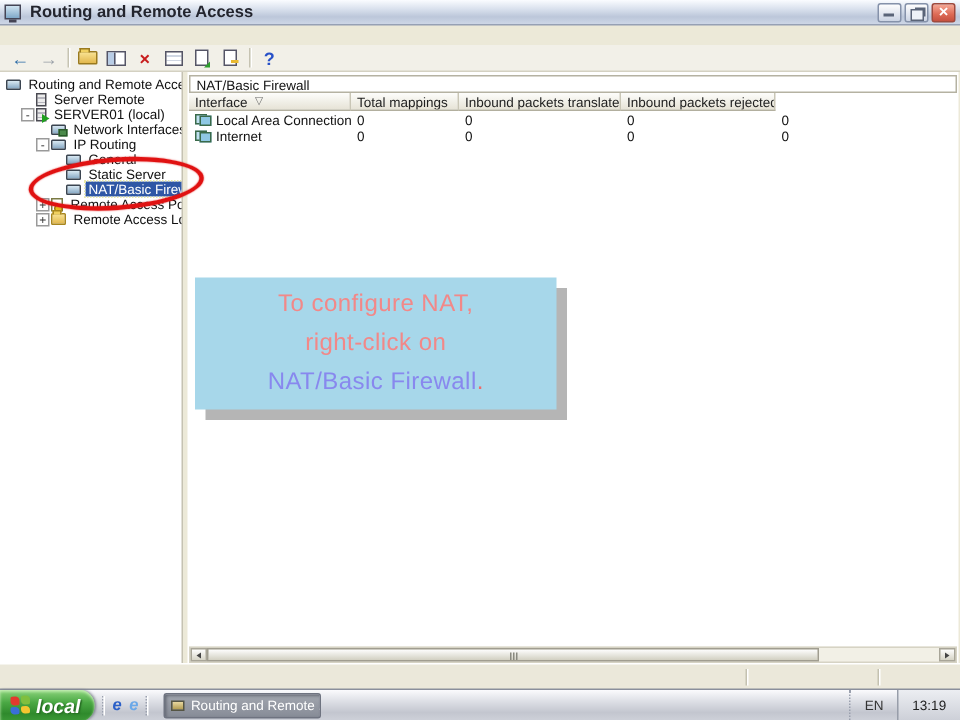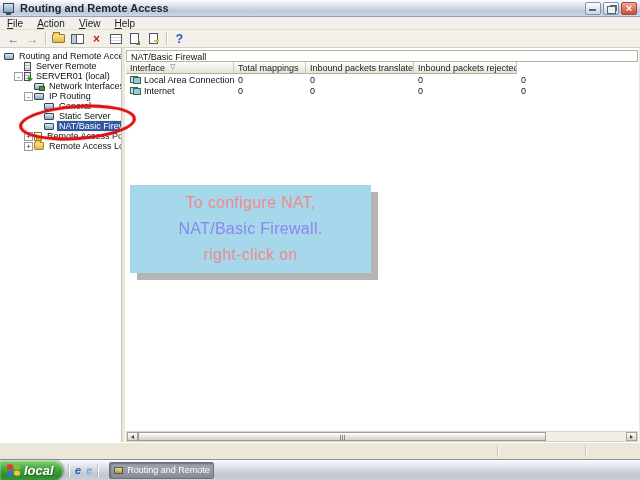--- a/index.html
+++ b/index.html
@@ -140,26 +140,20 @@
   <div class="titlebar">
     <span class="title-icon"></span>
     <span class="title-text">Routing and Remote Access</span>
     <span class="winbtns">
       <span class="winbtn minimize"></span>
       <span class="winbtn restore"></span>
       <span class="winbtn close"></span>
     </span>
   </div>
 
-  <div class="menubar">
-      <span class="menu-item"><u>F</u>ile</span>
-      <span class="menu-item"><u>A</u>ction</span>
-      <span class="menu-item"><u>V</u>iew</span>
-      <span class="menu-item"><u>H</u>elp</span>
-    </div>
 
   <div class="toolbar">
       <span class="tb-btn" style="color: rgb(46, 109, 168); font-weight: bold;">←</span>
       <span class="tb-btn" style="color: rgb(154, 160, 168); font-weight: bold;">→</span>
       <span class="tb-sep"></span>
       <span class="tb-btn">
         <span class="tbi-folder"></span>
       </span>
       <span class="tb-btn">
         <span class="tbi-window"></span>
@@ -279,22 +273,22 @@
           <span class="g-cell" style="width: 72px;">0</span>
           <span class="g-cell" style="width: 108px;">0</span>
           <span class="g-cell" style="width: 103px;">0</span>
           <span class="g-cell" style="width: 121px;">0</span>
         </div>
       </div>
   </div>
 
   <div class="note" style="background: rgb(167, 215, 234);">
       <div><span style="color: rgb(242, 136, 136);">To configure NAT,</span></div>
+      <div><span style="color: rgb(242, 136, 136);">right-click on</span></div>
       <div><span style="color: rgb(136, 136, 238);">NAT/Basic Firewall</span><span style="color: rgb(240, 106, 106);">.</span></div>
-      <div><span style="color: rgb(242, 136, 136);">right-click on</span></div>
     </div>
 
   <div class="h-scroll">
     <span class="sb-btn left">
         <span class="sb-arrow"></span>
       </span>
     <span class="sb-thumb"></span>
     <span class="sb-btn right">
         <span class="sb-arrow"></span>
       </span>
@@ -318,15 +312,19 @@
     <div class="quick-launch">
       <span class="ql-handle"></span>
       <span class="ql-icon" style="color:#2a5fc8;">e</span>
       <span class="ql-icon" style="color:#6aa8e8;">e</span>
       <span class="ql-handle"></span>
     </div>
     <div class="task-btn">
       <span class="task-ico"></span>
       <span>Routing and Remote ...</span>
     </div>
+    <div class="tray">
+      <span class="tray-lang">EN</span>
+      <span class="tray-clock">13:19</span>
+    </div>
   </div>
 
 </div>
 
 </body></html>

